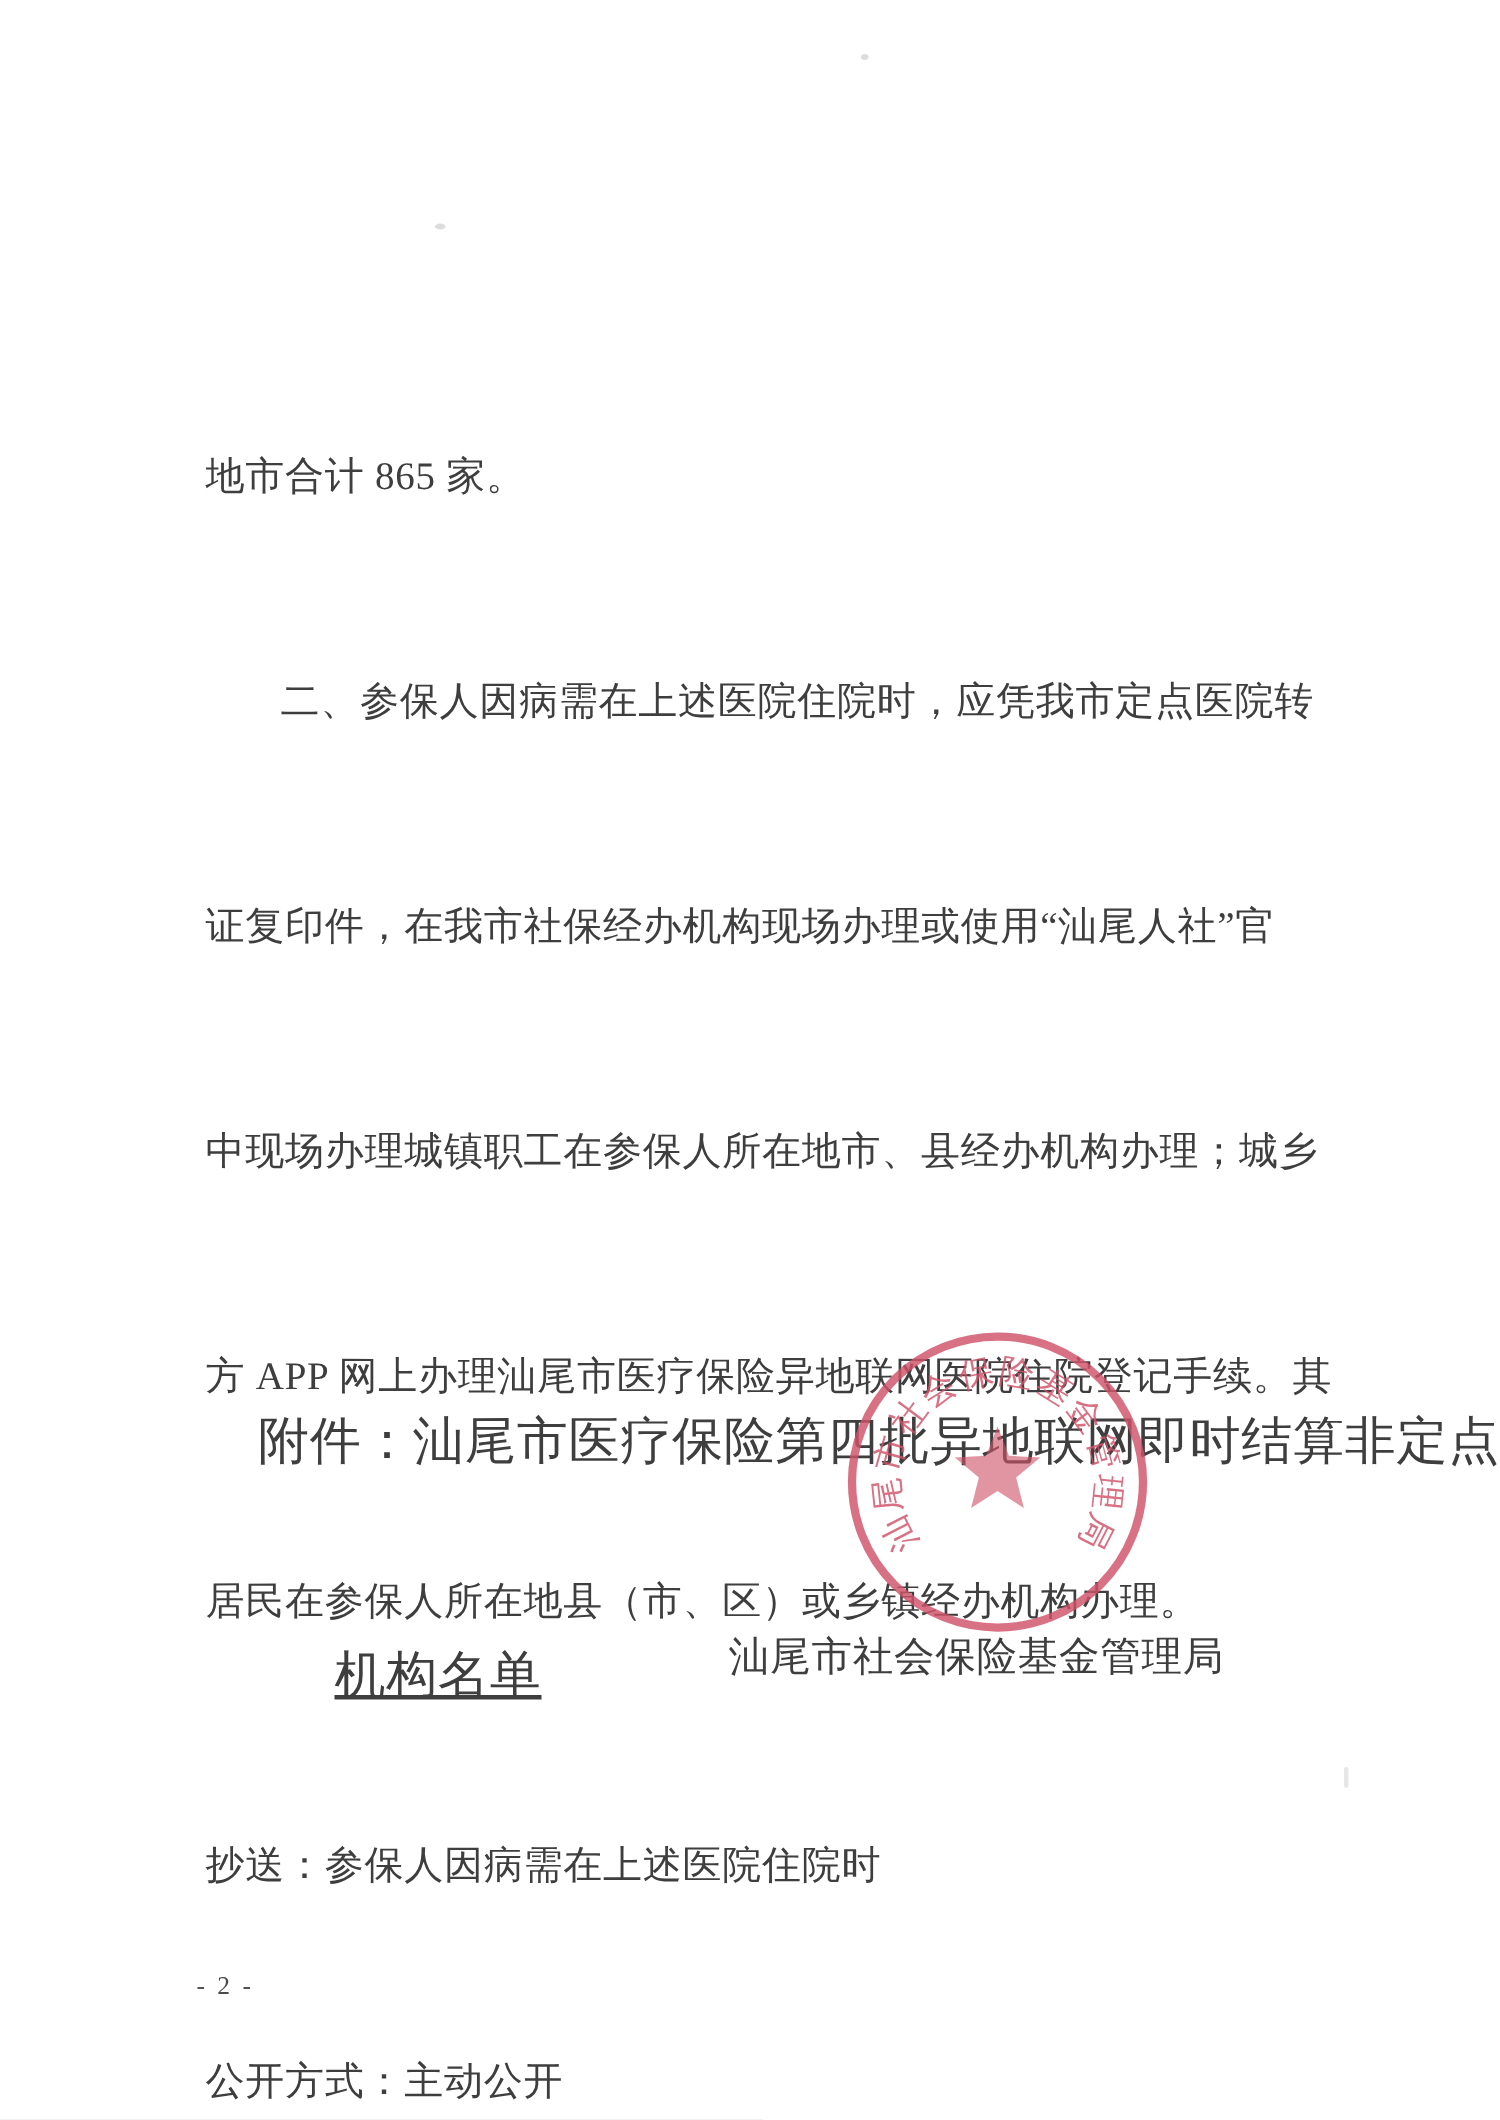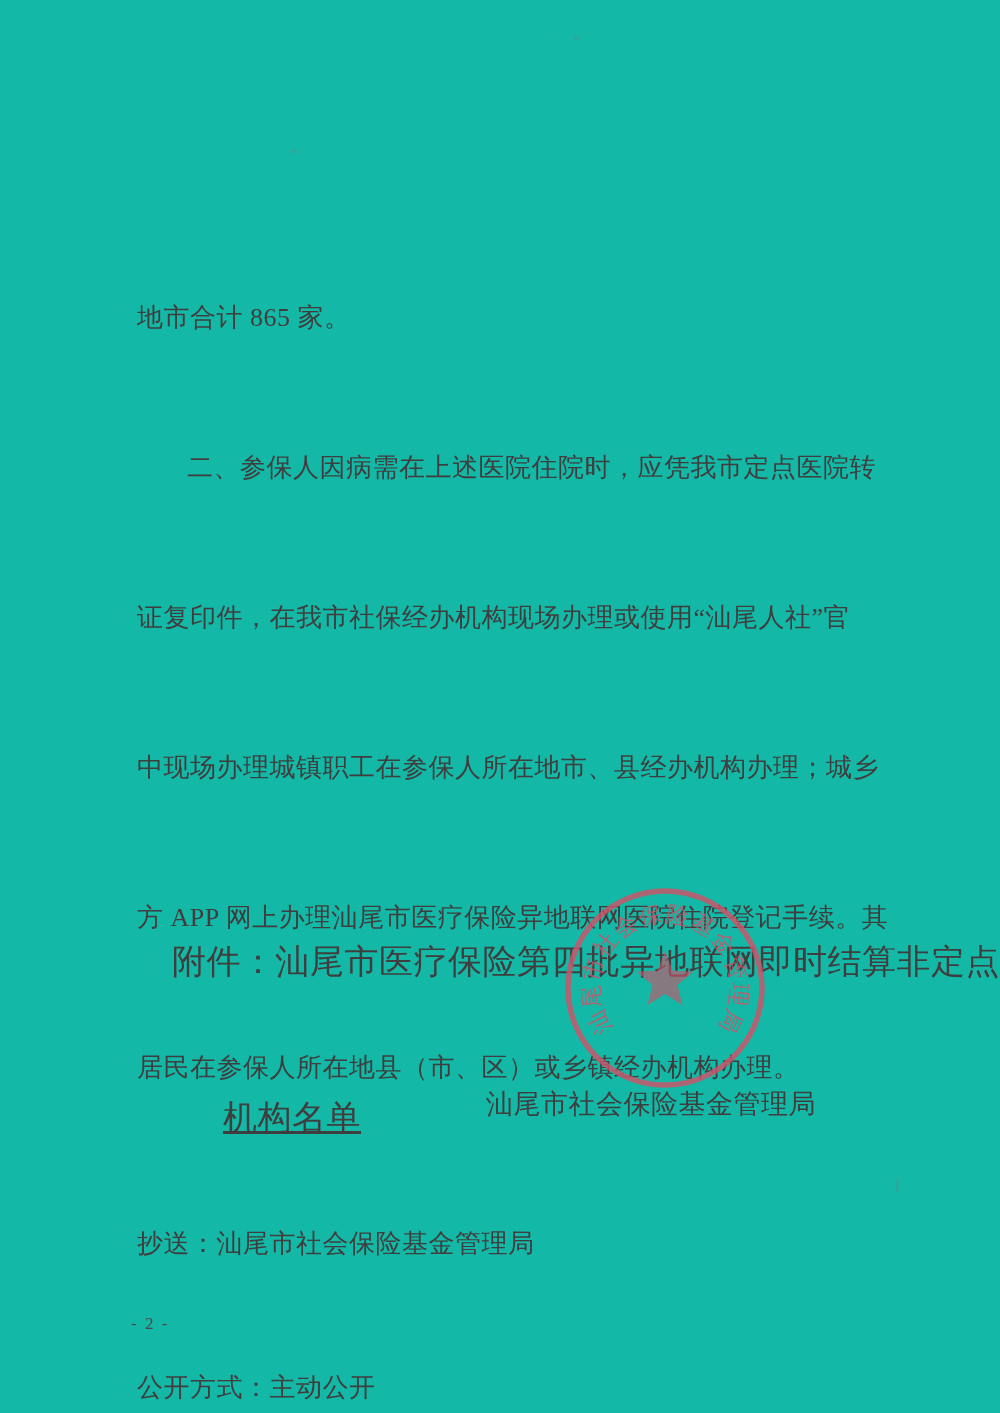--- a/index.html
+++ b/index.html
@@ -4,21 +4,21 @@
 <style>
   html, body {
     margin: 0;
     padding: 0;
     background: #e8e8e8;
   }
   .page {
     position: relative;
     width: 1000px;
     height: 1413px;
-    background: #14b8a6;
+    background: #ffffff;
     overflow: hidden;
     font-family: "Liberation Serif", "DejaVu Serif", serif;
     color: #3e3e3e;
   }
   
   .body-text {
     position: absolute;
     left: 137px;
     top: 193px;
     width: 760px;
@@ -130,21 +130,21 @@
   <svg class="seal" viewBox="558 882 214 214" xmlns="http://www.w3.org/2000/svg">
     <circle cx="665" cy="988" r="97" fill="none" stroke-width="5.5" stroke="#cf5268"></circle>
     <path id="sealArc" d="M 611 1026 A 66 66 0 1 1 719 1026" fill="none"></path>
     <text font-size="23" letter-spacing="1.5" font-family="Liberation Serif, DejaVu Serif, serif" fill="#cf5268">
       <textPath href="#sealArc" startOffset="50%" text-anchor="middle">汕尾市社会保险基金管理局</textPath>
     </text>
     <polygon points="665,951 672.6,970.5 693.5,971.7 677.4,985 682.6,1005.3 665,994 647.4,1005.3 652.6,985 636.5,971.7 657.4,970.5" opacity="0.75" fill="#cf5268"></polygon>
   </svg>
 
   <div class="footer-block">
-    <div>抄送：汕尾市社会保险基金管理局</div>
+    <div>抄送：参保人因病需在上述医院住院时</div>
     <div>公开方式：主动公开</div>
   </div>
 
   <div class="page-num">- 2 -</div>
 
   <div class="speck s1"></div>
   <div class="speck s2"></div>
   <div class="speck s3"></div>
 
 </div>

